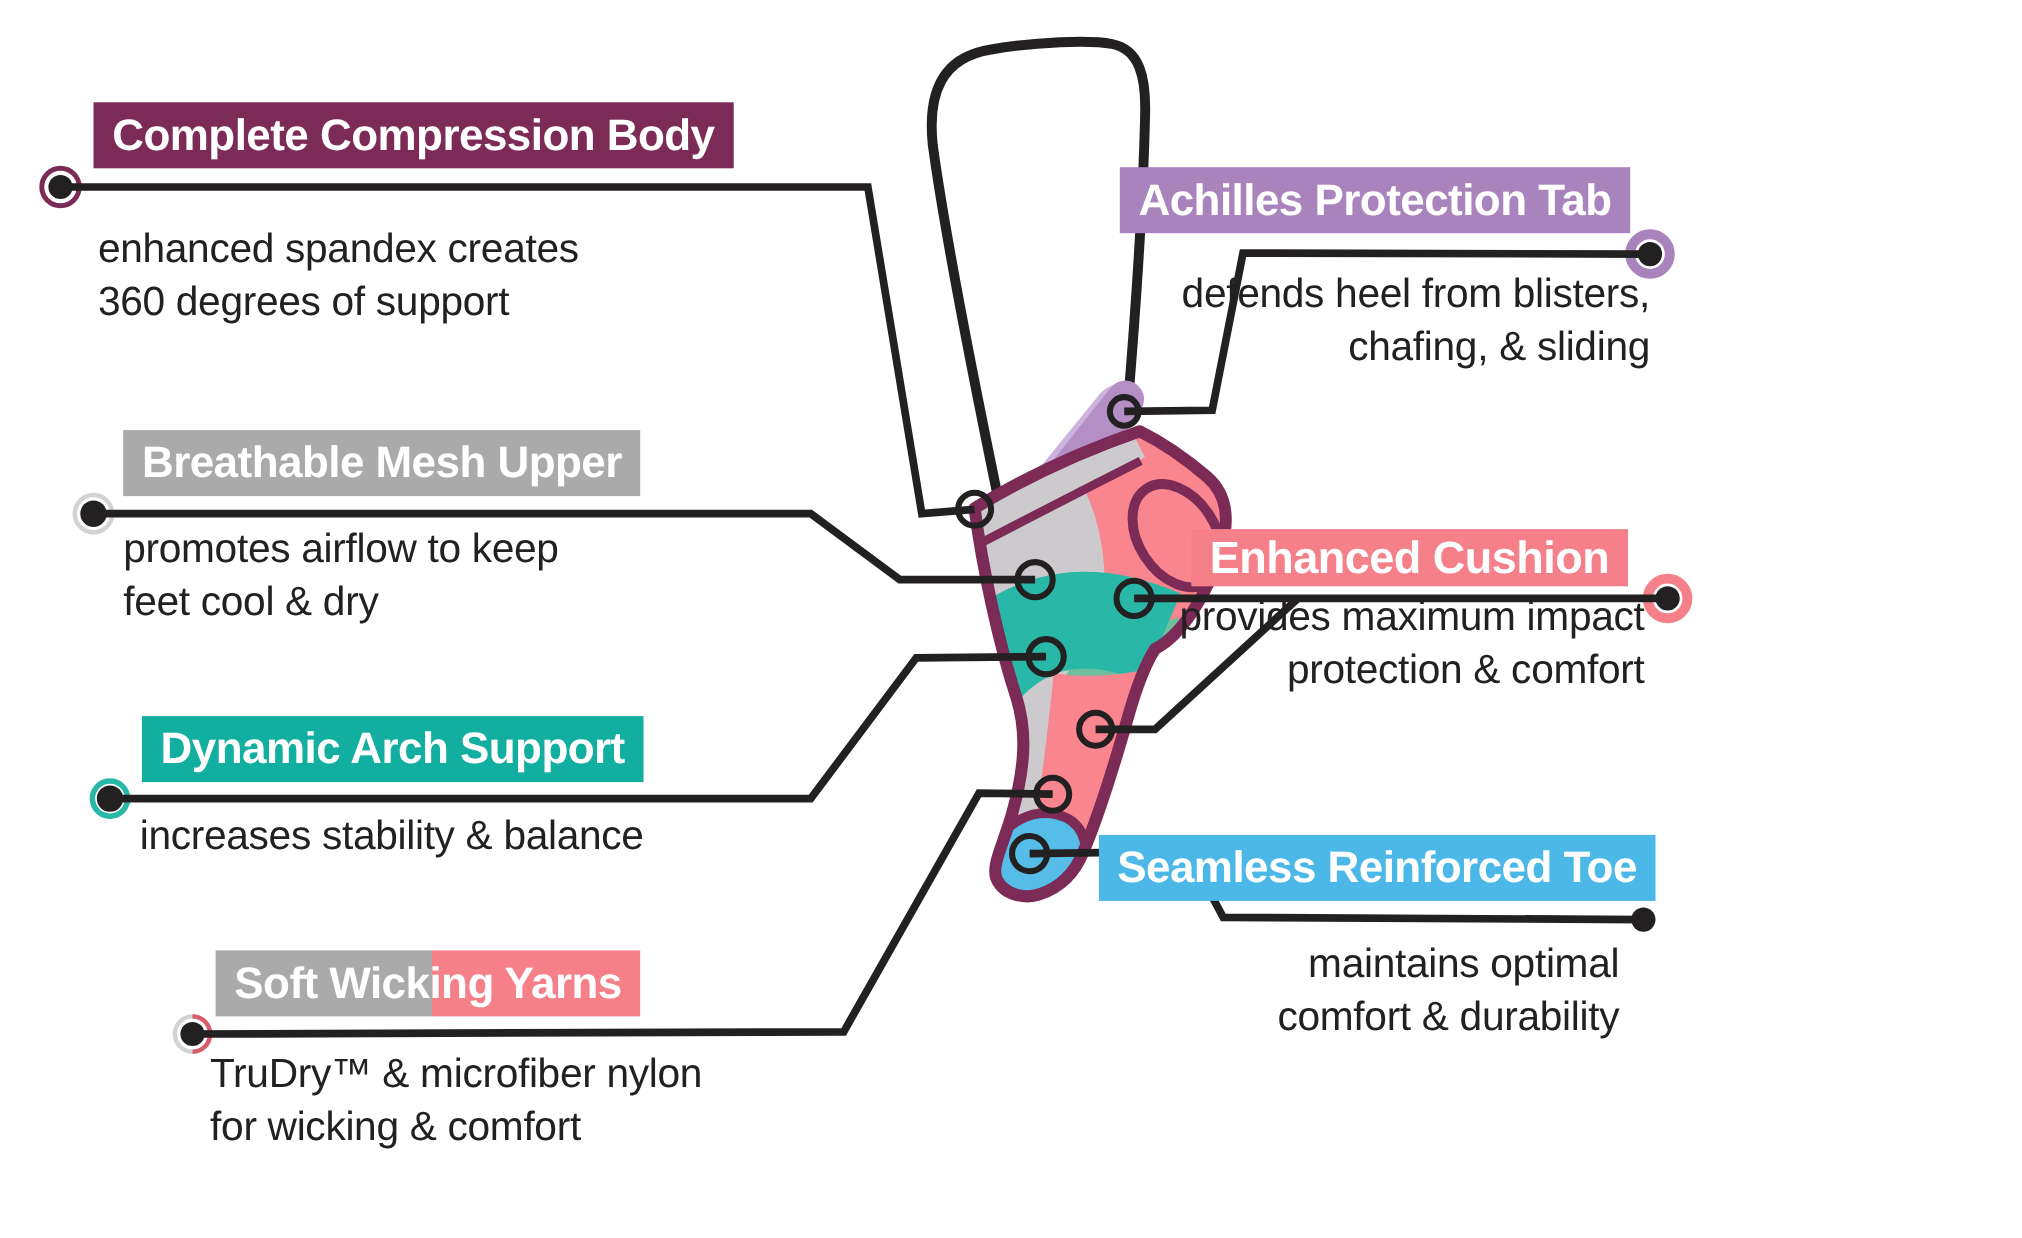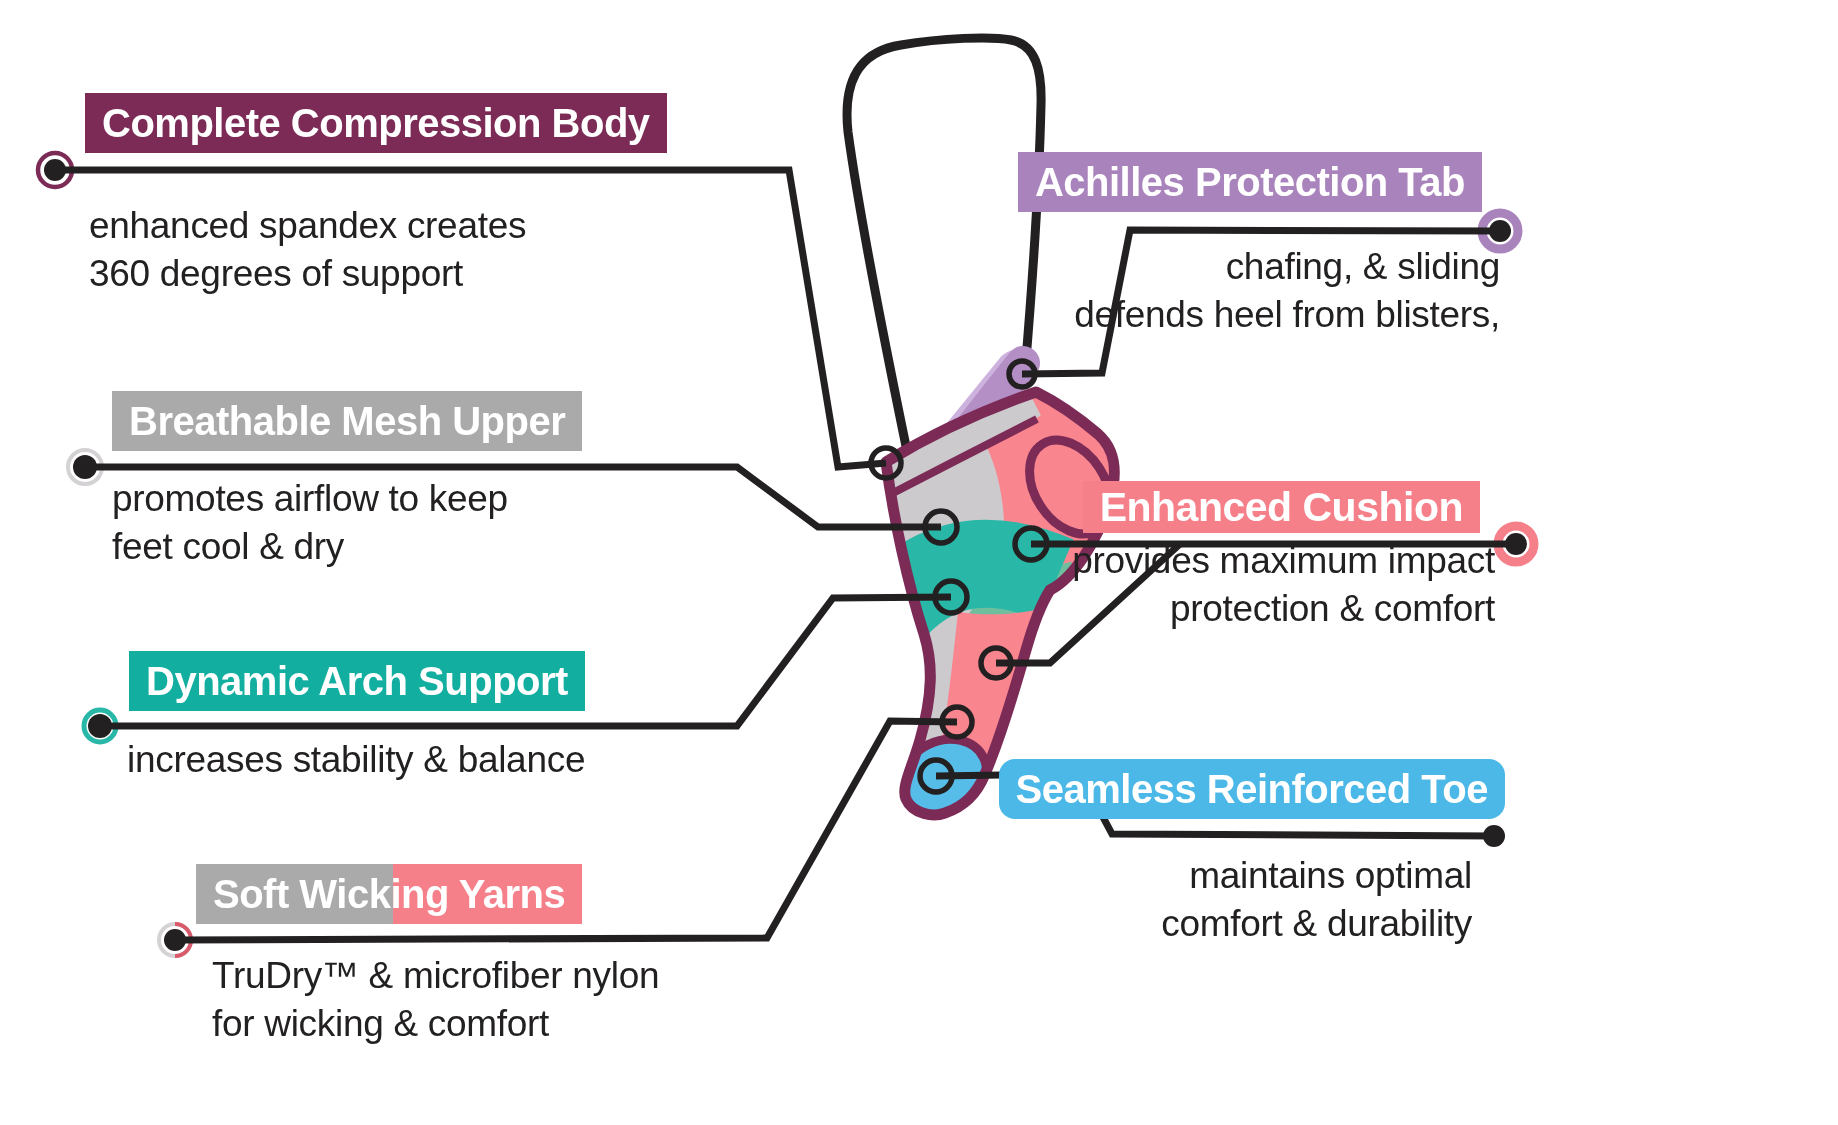--- a/index.html
+++ b/index.html
@@ -23,21 +23,21 @@
   .label{
     position:absolute; white-space:nowrap; color:#fff; font-weight:bold;
     font-size:40px; line-height:60px; padding:0 17px; letter-spacing:-0.5px;
   }
   .label.small{font-size:41px; line-height:52px;}
   .bg-maroon{background:var(--maroon);}
   .bg-purple{background:var(--purple);}
   .bg-gray{background:var(--gray-label);}
   .bg-teal{background:var(--teal-label);}
   .bg-pink{background:var(--pink-label);}
-  .bg-blue{background:var(--blue-label);border-radius:16px;}
+  .bg-blue{background:var(--blue-label);}
   .bg-split{background:linear-gradient(90deg, var(--gray-label) 0 51%, var(--pink-label) 51% 100%);}
   .desc{
     position:absolute; white-space:nowrap; font-size:37px; line-height:48px;
     color:var(--text); letter-spacing:-0.3px;
   }
   .desc.right{text-align:right;}
 </style>
 </head>
 <body>
 
@@ -113,43 +113,43 @@
   </svg>
 
   <div class="label bg-maroon" style="left:85px; top:93px;">Complete Compression Body</div>
   <div class="desc" style="left:89px; top:182px;margin-top:20px;">
     <div>enhanced spandex creates</div>
     <div>360 degrees of support</div>
   </div>
 
   <div class="label bg-purple" style="right:356px; top:152px;">Achilles Protection Tab</div>
   <div class="desc right" style="right:338px; top:243px;">
+    <div>defends heel from blisters,</div>
     <div>chafing, &amp; sliding</div>
-    <div>defends heel from blisters,</div>
   </div>
 
   <div class="label bg-gray" style="left:112px; top:391px;">Breathable Mesh Upper</div>
   <div class="desc" style="left:112px; top:475px;">
     <div>promotes airflow to keep</div>
     <div>feet cool &amp; dry</div>
   </div>
 
   <div class="label small bg-pink" style="right:358px; top:481px;">Enhanced Cushion</div>
   <div class="desc right" style="right:343px; top:537px;">
     <div>provides maximum impact</div>
     <div>protection &amp; comfort</div>
   </div>
 
   <div class="label bg-teal" style="left:129px; top:651px;">Dynamic Arch Support</div>
   <div class="desc" style="left:127px; top:736px;">
     <div>increases stability &amp; balance</div>
   </div>
 
   <div class="label bg-split" style="left:196px; top:864px;">Soft Wicking Yarns</div>
-  <div class="desc" style="left:191px; top:952px;margin-left:21px;">
+  <div class="desc" style="left:191px; top:952px;">
     <div>TruDry™ &amp; microfiber nylon</div>
     <div>for wicking &amp; comfort</div>
   </div>
 
   <div class="label bg-blue" style="right:333px; top:759px;">Seamless Reinforced Toe</div>
   <div class="desc right" style="right:366px; top:852px;">
     <div>maintains optimal</div>
     <div>comfort &amp; durability</div>
   </div>
 

